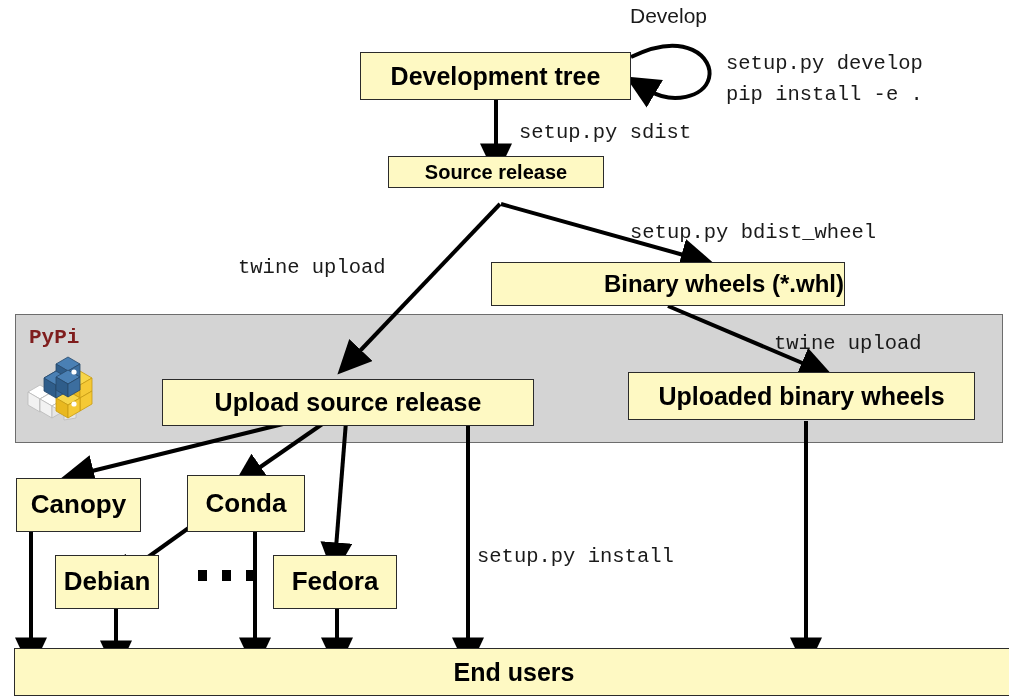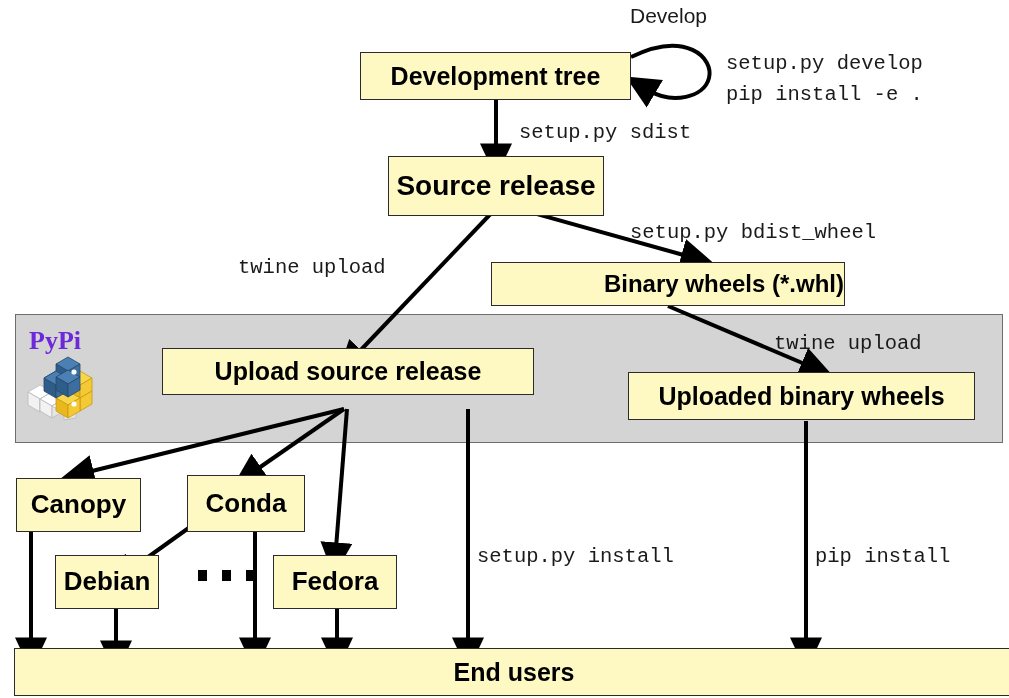--- a/index.html
+++ b/index.html
@@ -43,24 +43,24 @@
   }
   .group-box {
     position: absolute;
     box-sizing: border-box;
     background: #d4d4d4;
     border: 1.5px solid #6d6d6d;
     z-index: 0;
   }
   .group-title {
     position: absolute;
-    font-family: Liberation Serif, serif;
+    font-family: Liberation Mono, monospace;
     font-weight: bold;
-    font-size: 26px;
-    color: #6d28d9;
+    font-size: 21px;
+    color: #7f1d1d;
     z-index: 2;
   }
   .edge-label {
     position: absolute;
     font-family: "Liberation Mono", monospace;
     font-size: 20.5px;
     color: #1a1a1a;
     white-space: pre;
     z-index: 2;
     letter-spacing: 0px;
@@ -181,29 +181,29 @@
       <path d="M806,421 L806,643"></path>
 
       <path d="M631,57 C686,30 714,58 709,78 C704,98 672,104 650,91"></path>
     </g>
   </svg>
 
   <div class="node" style="left:360px; top:52px; width:271px; height:48px; font-size:25px;">
     <span>Development  tree</span>
   </div>
 
-  <div class="node" style="left:388px; top:156px; width:216px; height:60px; font-size:28px;">
+  <div class="node" style="left:388px; top:156px; width:216px; height:32px; font-size:20px;">
     <span>Source release</span>
   </div>
 
   <div class="node" style="left:491px; top:262px; width:354px; height:44px; font-size:24px;justify-content:flex-end;">
     <span>Binary wheels (*.whl)</span>
   </div>
 
-  <div class="node" style="left:162px; top:348px; width:372px; height:47px; font-size:25px;">
+  <div class="node" style="left:162px; top:379px; width:372px; height:47px; font-size:25px;">
     <span>Upload source release</span>
   </div>
 
   <div class="node" style="left:628px; top:372px; width:347px; height:48px; font-size:25px;">
     <span>Uploaded binary wheels</span>
   </div>
 
   <div class="node" style="left:16px; top:478px; width:125px; height:54px; font-size:26px;">
     <span>Canopy</span>
   </div>
@@ -239,15 +239,14 @@
   <div class="edge-label" style="left:519px; top:121px;">setup.py sdist</div>
 
   <div class="edge-label" style="left:614px; top:221px;margin-left:16px;">setup.py bdist_wheel</div>
 
   <div class="edge-label" style="left:238px; top:256px;">twine upload</div>
 
   <div class="edge-label" style="left:774px; top:332px;">twine upload</div>
 
   <div class="edge-label" style="left:477px; top:545px;">setup.py install</div>
 
-  <div class="edge-label" style="left:815px; top:545px;">pip install</div>
 
 </div>
 
 </body></html>

